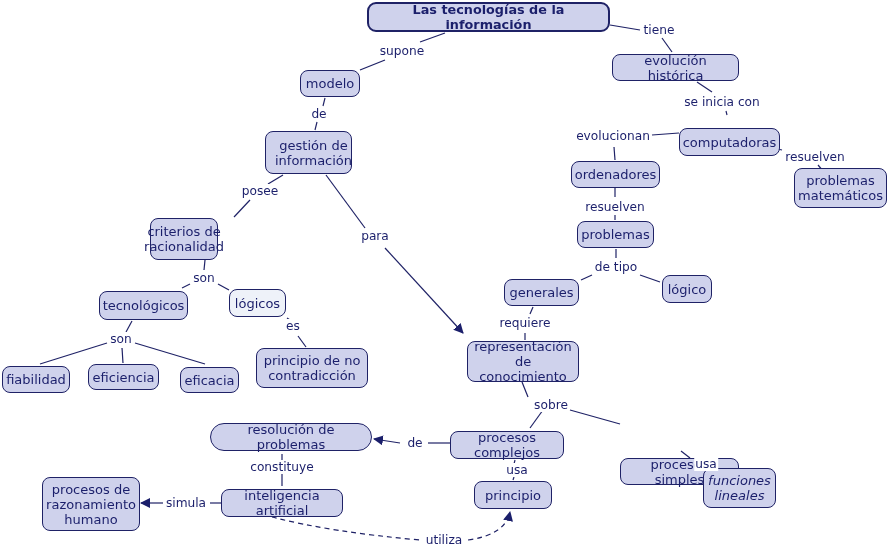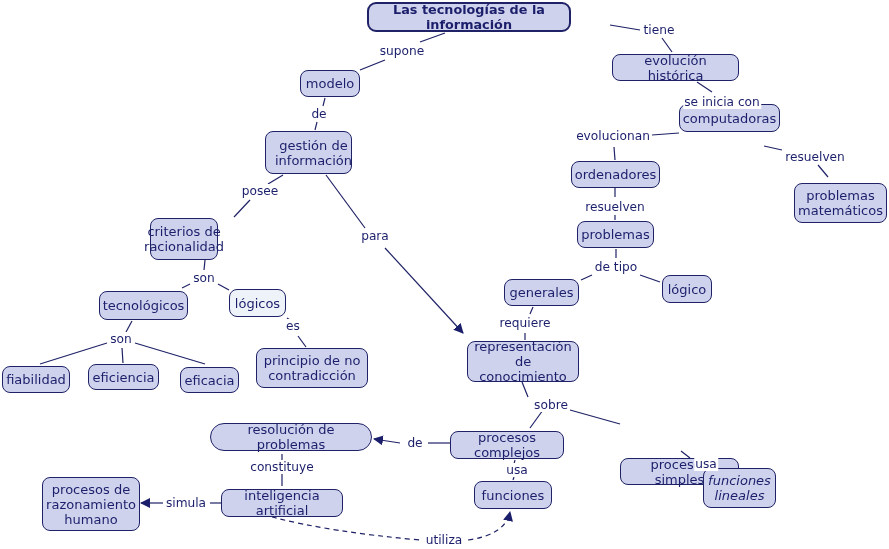--- a/index.html
+++ b/index.html
@@ -70,47 +70,47 @@
     <line x1="710" y1="471" x2="717" y2="478"></line>
     <line x1="282" y1="454" x2="282" y2="460"></line>
     <line x1="282" y1="474" x2="282" y2="486"></line>
     <line x1="221" y1="503" x2="210" y2="503"></line>
     <line x1="163" y1="503" x2="141" y2="503" marker-end="url(#arr)"></line>
     <path stroke-dasharray="5,4" d="M272,517 Q330,532 420,540"></path>
     <path stroke-dasharray="5,4" d="M468,540 Q505,535 510,512" marker-end="url(#arr)"></path>
   </g>
 </svg>
 
-<div class="node root" style="left:367px;top:2px;width:204px;height:30px;">Las tecnologías de la información</div>
+<div class="node root" style="left:367px;top:2px;width:243px;height:30px;">Las tecnologías de la información</div>
 
 <div class="node" style="left:300px;top:70px;width:60px;height:27px;">modelo</div>
 <div class="node" style="left:265px;top:131px;width:87px;height:43px;padding-left:16px;">gestión de información</div>
 <div class="node" style="left:150px;top:218px;width:68px;height:42px;">criterios de racionalidad</div>
 <div class="node" style="left:99px;top:291px;width:89px;height:29px;">tecnológicos</div>
 <div class="node light" style="left:229px;top:289px;width:57px;height:28px;">lógicos</div>
 <div class="node" style="left:2px;top:366px;width:68px;height:27px;">fiabilidad</div>
 <div class="node" style="left:88px;top:364px;width:71px;height:26px;">eficiencia</div>
 <div class="node" style="left:180px;top:367px;width:59px;height:26px;">eficacia</div>
 <div class="node" style="left:256px;top:348px;width:112px;height:40px;">principio de no contradicción</div>
 
 <div class="node" style="left:612px;top:54px;width:127px;height:27px;">evolución histórica</div>
-<div class="node" style="left:679px;top:104px;width:101px;height:28px;">computadoras</div>
+<div class="node" style="left:679px;top:128px;width:101px;height:28px;">computadoras</div>
 <div class="node" style="left:571px;top:161px;width:89px;height:27px;">ordenadores</div>
-<div class="node" style="left:794px;top:183px;width:93px;height:40px;">problemas matemáticos</div>
+<div class="node" style="left:794px;top:168px;width:93px;height:40px;">problemas matemáticos</div>
 <div class="node" style="left:577px;top:221px;width:77px;height:27px;">problemas</div>
 <div class="node" style="left:504px;top:279px;width:75px;height:27px;">generales</div>
 <div class="node" style="left:662px;top:275px;width:50px;height:28px;">lógico</div>
 <div class="node" style="left:467px;top:341px;width:112px;height:41px;">representación de conocimiento</div>
 
 <div class="node" style="left:450px;top:431px;width:114px;height:28px;">procesos complejos</div>
 <div class="node" style="left:620px;top:423px;width:119px;height:27px;margin-top:35px;">procesos simples</div>
 <div class="node" style="left:210px;top:423px;width:162px;height:28px;border-radius:14px;">resolución de problemas</div>
 <div class="node" style="left:221px;top:489px;width:122px;height:28px;">inteligencia artificial</div>
 <div class="node" style="left:42px;top:477px;width:98px;height:54px;">procesos de razonamiento humano</div>
-<div class="node" style="left:474px;top:481px;width:78px;height:28px;">funciones</div>
+<div class="node" style="left:474px;top:481px;width:78px;height:28px;">principio</div>
 <div class="node" style="left:703px;top:468px;width:73px;height:40px;font-style:italic;">funciones lineales</div>
 
 <span class="lbl" style="left:402px;top:51px;text-align:right;">supone</span>
 <span class="lbl" style="left:659px;top:30px;">tiene</span>
 <span class="lbl" style="left:319px;top:114px;">de</span>
 <span class="lbl" style="left:260px;top:191px;">posee</span>
 <span class="lbl" style="left:375px;top:236px;">para</span>
 <span class="lbl" style="left:204px;top:278px;">son</span>
 <span class="lbl" style="left:121px;top:339px;">son</span>
 <span class="lbl" style="left:293px;top:326px;">es</span>

